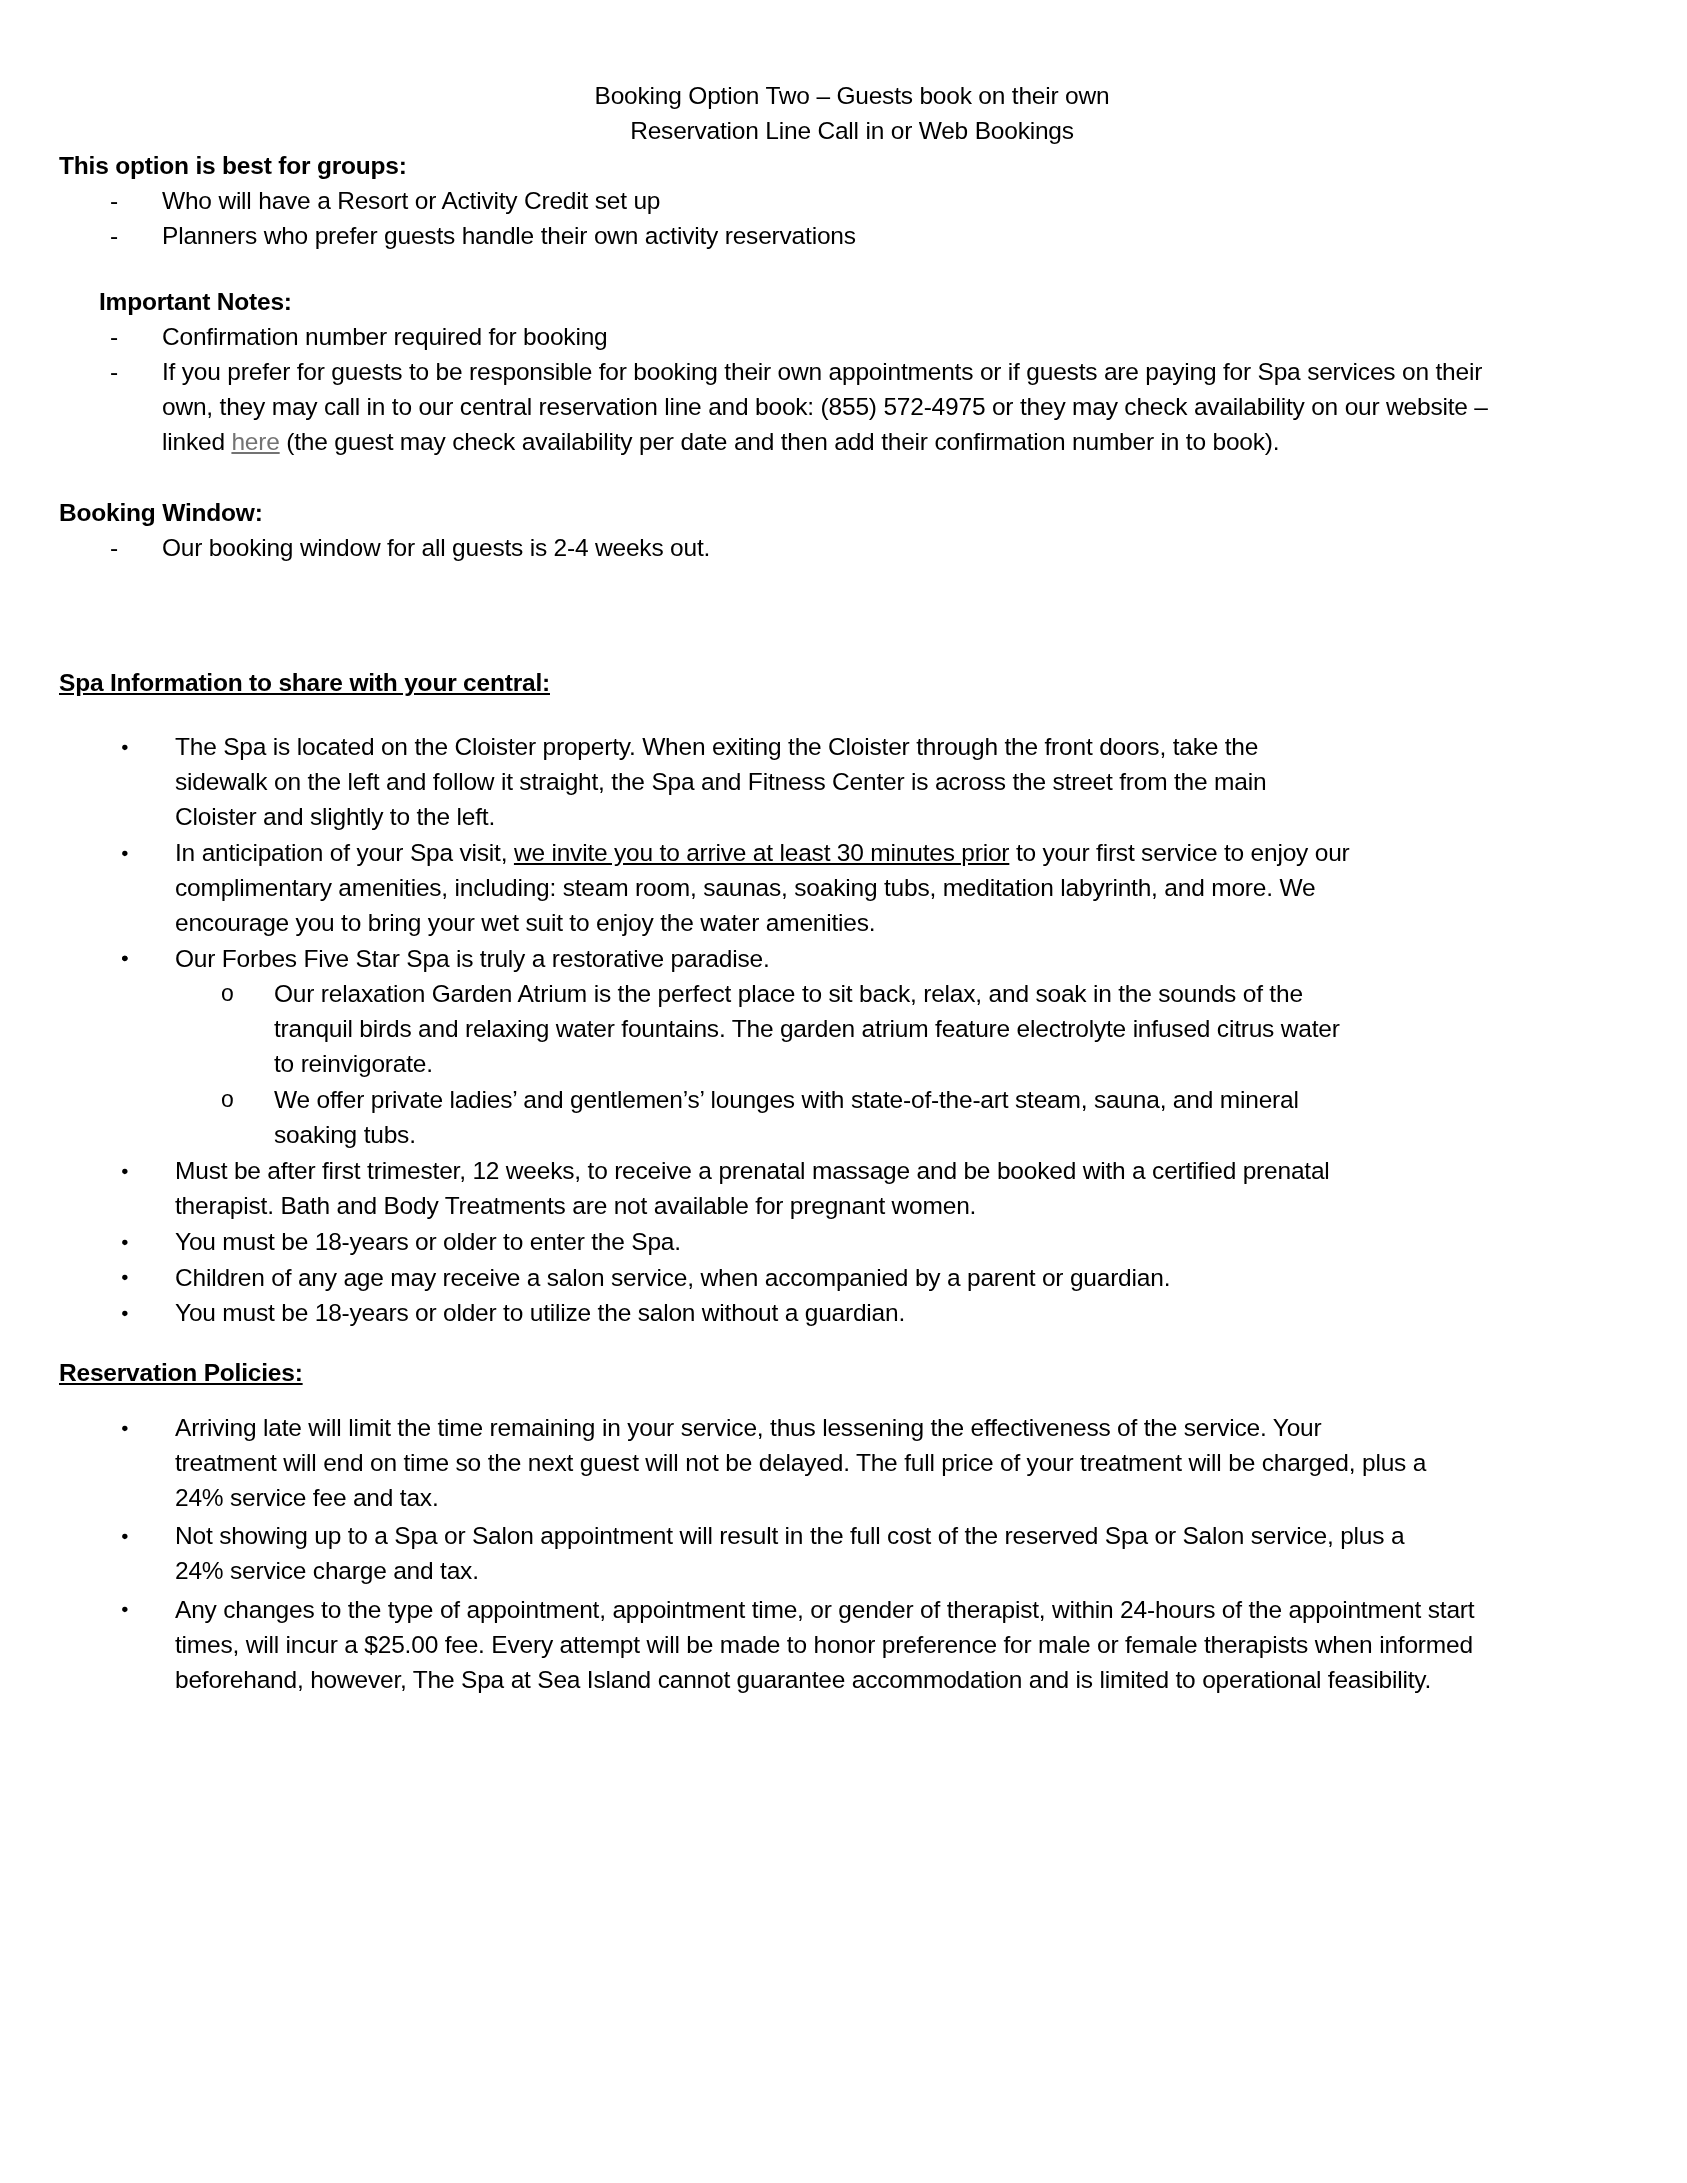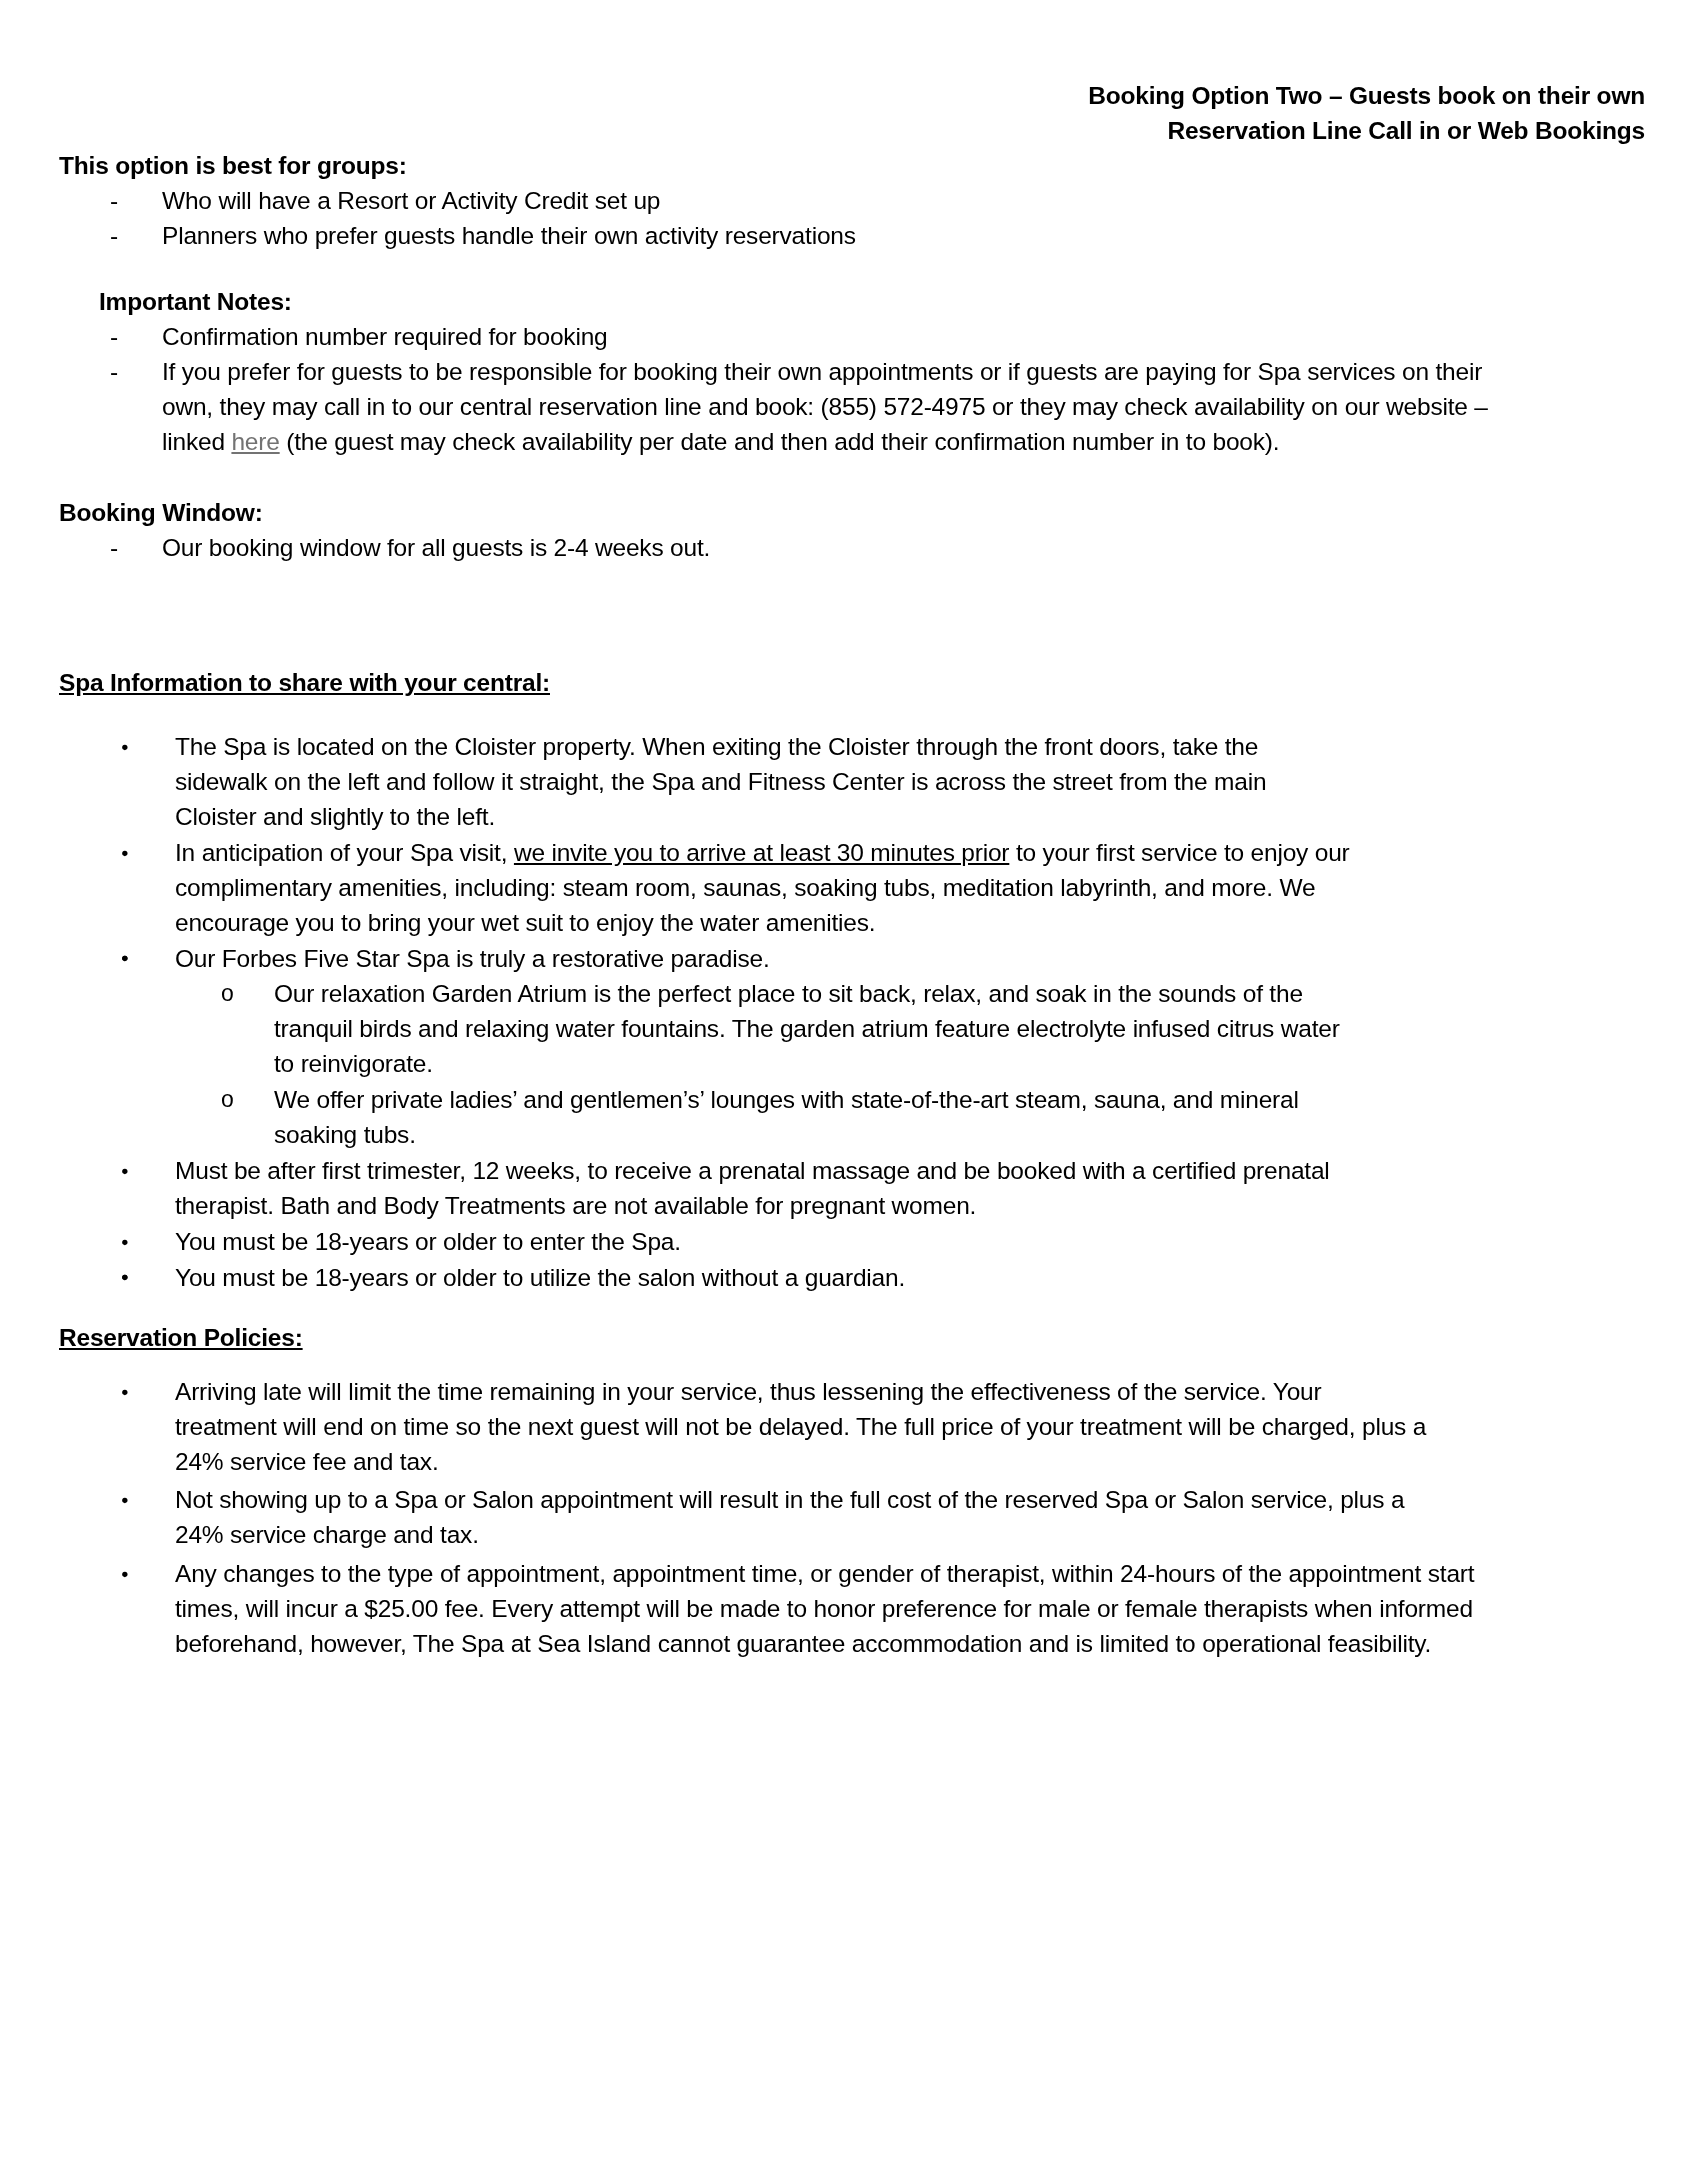--- a/index.html
+++ b/index.html
@@ -15,22 +15,22 @@
     position: relative;
     overflow: hidden;
   }
   .page {
     width: 1687px;
     height: 2183px;
     padding: 78px 42px 0 59px;
   }
   .lines { white-space: pre-line; }
   .doc-title {
-    text-align: right;
-    font-weight: bold;
+    text-align: center;
+    font-weight: normal;
   }
   .h {
     font-weight: bold;
   }
   .h.underline { text-decoration: underline; }
   .mt-groups   { margin-top: 0; }
   .mt-notes    { margin-top: 31px; margin-left: 40px; }
   .mt-window   { margin-top: 36px; }
   .mt-spainfo  { margin-top: 100px; }
   .mt-bullets1 { margin-top: 29px; }
@@ -116,21 +116,21 @@
     <li><span class="marker">o</span><span class="lines">Our relaxation Garden Atrium is the perfect place to sit back, relax, and soak in the sounds of the
 tranquil birds and relaxing water fountains. The garden atrium feature electrolyte infused citrus water
 to reinvigorate.</span></li>
     <li><span class="marker">o</span><span class="lines">We offer private ladies’ and gentlemen’s’ lounges with state-of-the-art steam, sauna, and mineral
 soaking tubs.</span></li>
   </ul>
   <ul class="bullet-list">
     <li><span class="marker">●</span><span class="lines">Must be after first trimester, 12 weeks, to receive a prenatal massage and be booked with a certified prenatal
 therapist. Bath and Body Treatments are not available for pregnant women.</span></li>
     <li><span class="marker">●</span><span>You must be 18-years or older to enter the Spa.</span></li>
-    <li><span class="marker">●</span></li>
+    <li><span class="marker">●</span><span>Children of any age may receive a salon service, when accompanied by a parent or guardian.</span></li>
     <li><span class="marker">●</span><span>You must be 18-years or older to utilize the salon without a guardian.</span></li>
   </ul>
 
   <div class="h underline mt-respol">Reservation Policies:</div>
   <ul class="bullet-list res-list mt-resbul">
     <li><span class="marker">●</span><span class="lines">Arriving late will limit the time remaining in your service, thus lessening the effectiveness of the service. Your
 treatment will end on time so the next guest will not be delayed. The full price of your treatment will be charged, plus a
 24% service fee and tax.</span></li>
     <li><span class="marker">●</span><span class="lines">Not showing up to a Spa or Salon appointment will result in the full cost of the reserved Spa or Salon service, plus a
 24% service charge and tax.</span></li>

